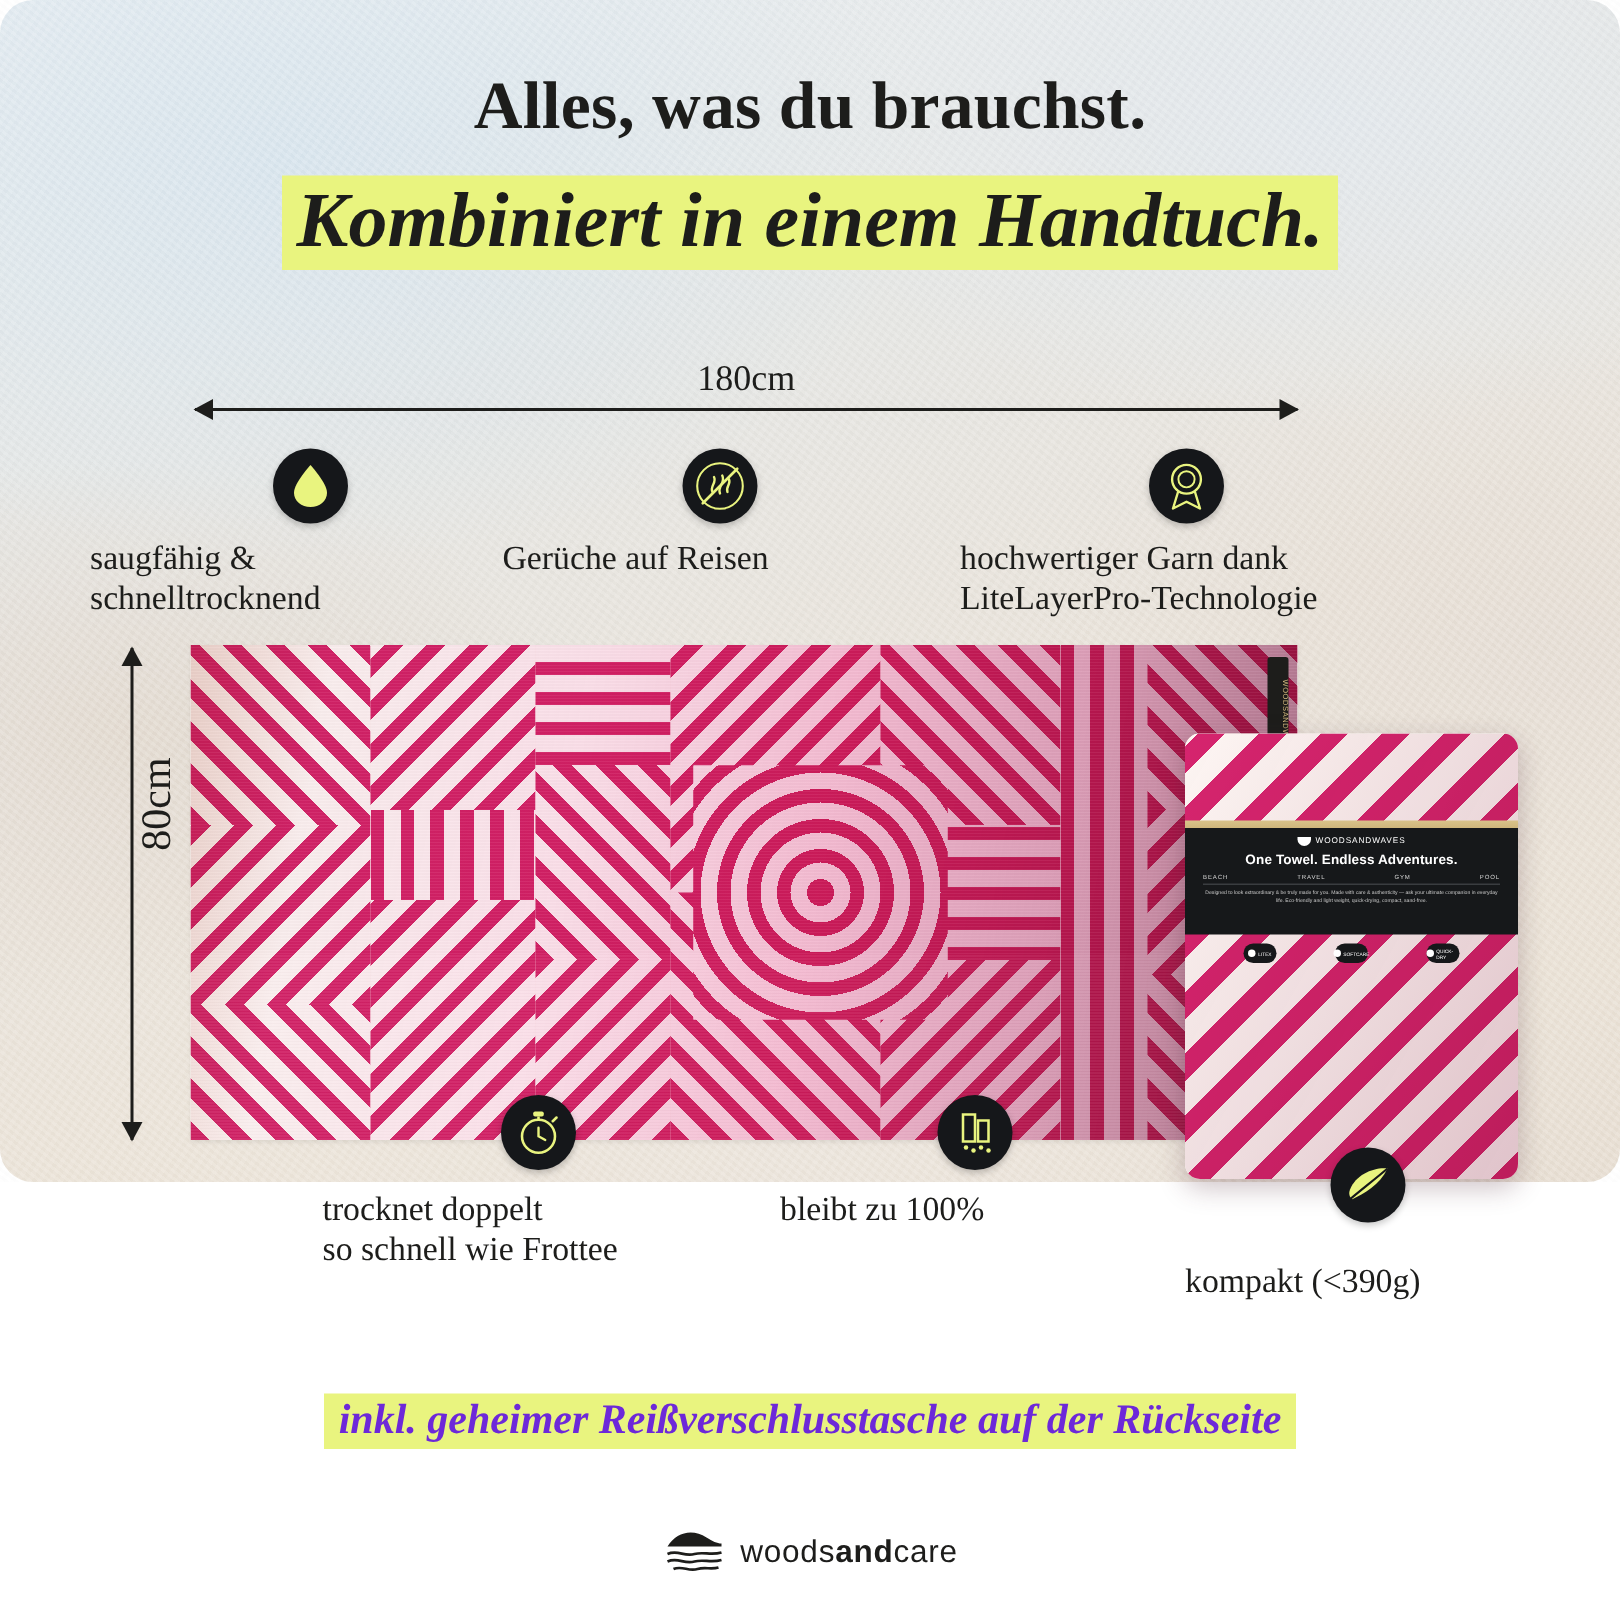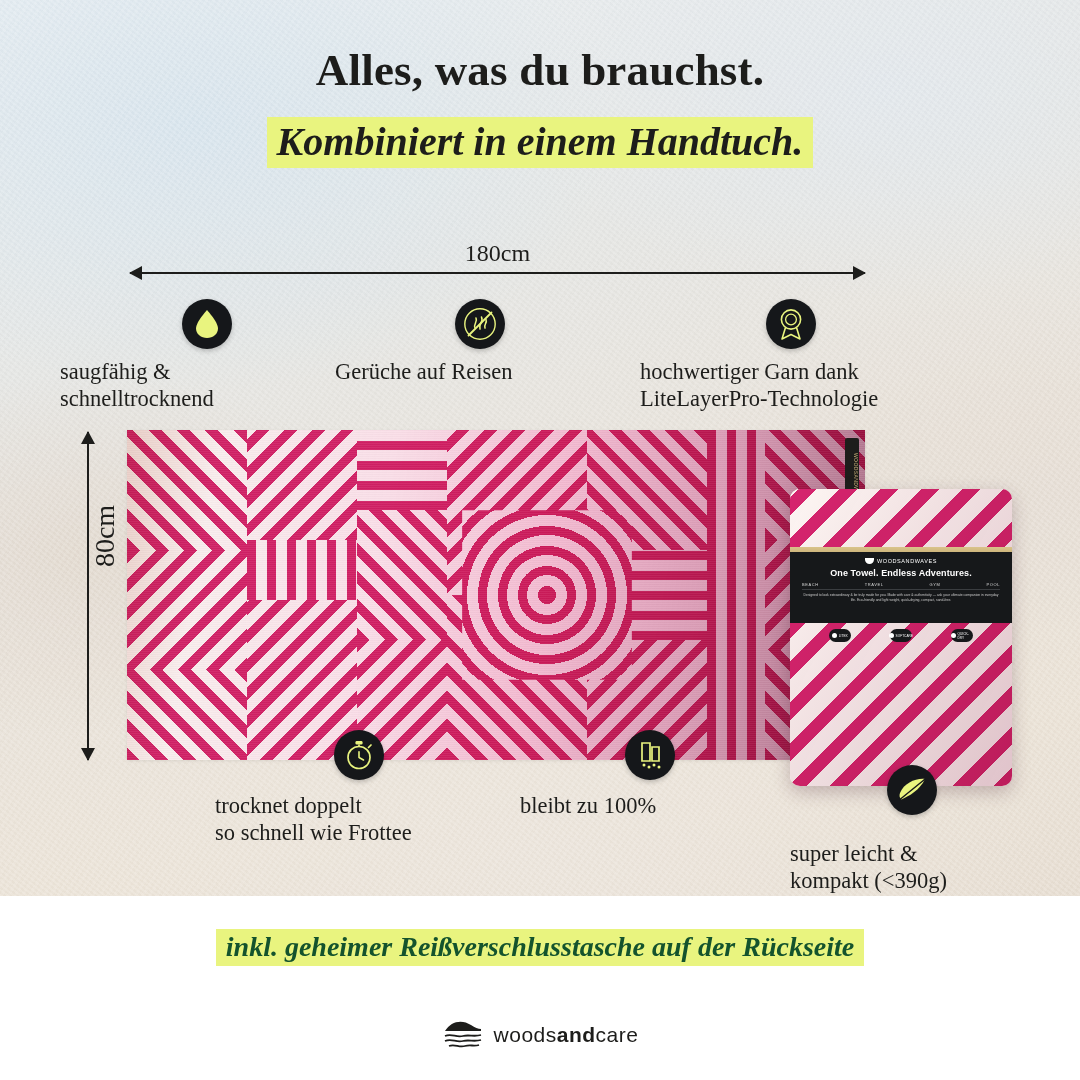--- a/index.html
+++ b/index.html
@@ -9,28 +9,29 @@
   body {
     width: 1080px;
     height: 1080px;
     font-family: "Liberation Serif", serif;
     overflow: hidden;
   }
 
   #stage {
     position: relative;
     width: 1080px;
-    height: 896px;
+    height: 788px;
     background:
       radial-gradient(ellipse 600px 380px at 18% 14%, rgba(214,228,238,0.85) 0%, rgba(214,228,238,0) 70%),
       radial-gradient(ellipse 520px 300px at 82% 10%, rgba(226,232,238,0.8) 0%, rgba(226,232,238,0) 70%),
       radial-gradient(ellipse 700px 420px at 50% 96%, rgba(236,229,220,0.9) 0%, rgba(236,229,220,0) 72%),
       radial-gradient(ellipse 420px 260px at 8% 62%, rgba(226,216,205,0.8) 0%, rgba(226,216,205,0) 70%),
       radial-gradient(ellipse 480px 300px at 95% 55%, rgba(229,221,212,0.85) 0%, rgba(229,221,212,0) 72%),
       linear-gradient(165deg, #e8eef2 0%, #e5e6e4 32%, #e9e3da 58%, #ece4d8 78%, #e7ded2 100%);
+    border-radius: 22px;
   }
   
   #grain {
     position: absolute;
     inset: 0;
     background-image:
       repeating-linear-gradient(38deg, rgba(255,255,255,0.22) 0 2px, rgba(0,0,0,0.015) 2px 4px),
       repeating-linear-gradient(122deg, rgba(255,255,255,0.12) 0 3px, rgba(0,0,0,0.012) 3px 6px);
     opacity: 0.5;
     pointer-events: none;
@@ -45,21 +46,21 @@
   }
   .h1 {
     top: 44px;
     font-size: 45px;
     font-weight: 700;
     color: #1d1d1b;
     letter-spacing: 0.2px;
   }
   .h2 {
     top: 118px;
-    font-size: 40px;
+    font-size: 52px;
     font-style: italic;
     font-weight: 700;
     color: #1d1d1b;
   }
   .hl {
     background: #e9f47f;
     padding: 2px 10px 4px 10px;
     box-decoration-break: clone;
   }
 
@@ -355,21 +356,21 @@
 
   
   .bottom-note {
     position: absolute;
     left: 0; right: 0;
     top: 931px;
     text-align: center;
     font-size: 28px;
     font-style: italic;
     font-weight: 700;
-    color: #14532d;
+    color: #6d28d9;
   }
 
   
   #logo {
     position: absolute;
     left: 0; right: 0;
     top: 1014px;
     display: flex;
     align-items: center;
     justify-content: center;
@@ -543,21 +544,20 @@
     <div>bleibt zu 100%</div>
   </div>
 
   <div class="badge" style="left:887px;top:765px;">
     <svg width="32" height="28" viewBox="0 0 32 28" aria-hidden="true">
       <path d="M29 3 C20 2 8 7 4 17 C3 19.5 3.5 22 5.5 23.5 C13 20 24 14 29 3 Z" fill="#e9f47f"></path>
       <path d="M29 3 C22 9 13 16 4 23.5" stroke="#15171a" stroke-width="1.4" fill="none"></path>
     </svg>
   </div>
   <div class="feat-text" style="left:790px;top:840px;width:260px;">
-    <div>super leicht  &amp;</div>
     <div>kompakt (&lt;390g)</div>
   </div>
 
   <div class="bottom-note">
     <span class="hl">inkl. geheimer Reißverschlusstasche auf der Rückseite</span>
   </div>
 
   <div id="logo">
     <span class="mark">
       <svg width="42" height="42" viewBox="0 0 42 42" aria-hidden="true">

